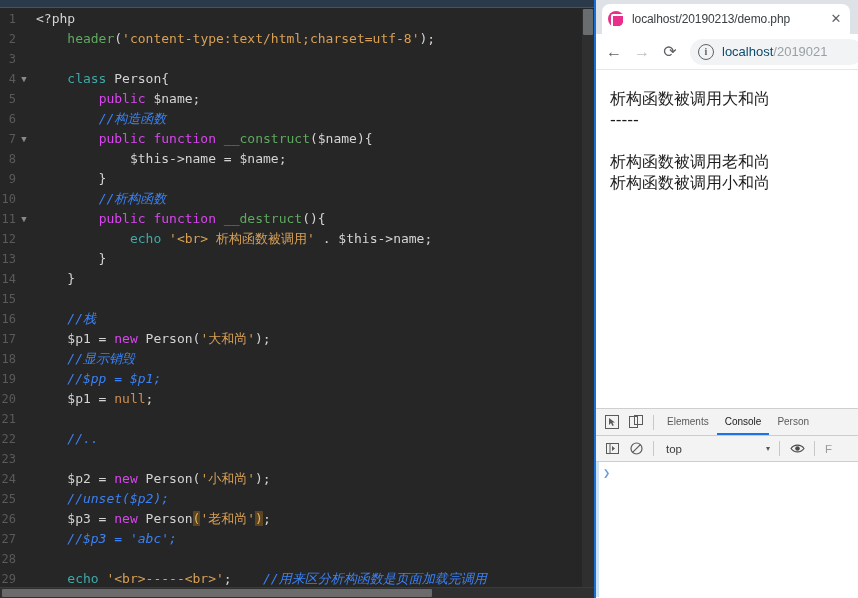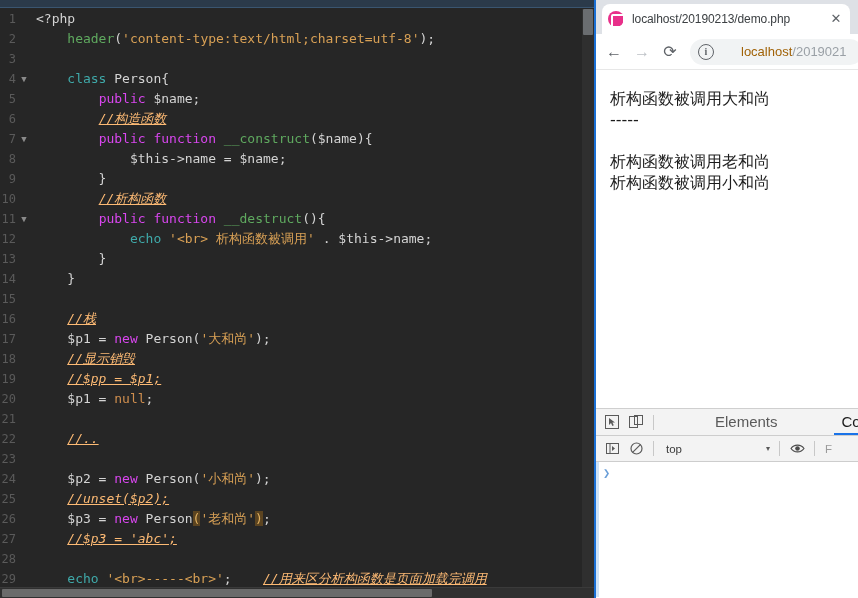--- a/index.html
+++ b/index.html
@@ -47,21 +47,21 @@
     position: absolute; left: 18px; top: 0;
     width: 12px; text-align: center;
     color: #8a8a8a; font-size: 9px;
     user-select: none;
   }
   .ctext { color: #d4d4d4; }
   .kw   { color: #d946ef; }     
   .kw2  { color: #3fa9a9; }     
   .fn   { color: #5fa95f; }     
   .str  { color: #d8a055; }     
-  .cmt  { color: #fdba74; font-style: italic; text-decoration: underline; }
+  .cmt  { color: #3b82f6; font-style: italic; }
   .punc { color: #d4d4d4; }
   .orange { color: #cf8e4e; }
   .bracket-hl { background: #5c4420; color: #e0b060; }
 
   
   #editor-vscroll {
     position: absolute; right: 0; top: 9px;
     width: 12px; height: 578px;
     background: #2f2f2f;
   }
@@ -164,21 +164,21 @@
     border: 1.3px solid #5f6368; border-radius: 50%;
     color: #5f6368; font-size: 10px; font-weight: bold;
     text-align: center; line-height: 13px;
     margin-right: 8px;
     font-family: "Liberation Serif", serif;
   }
   #url-text {
     font-size: 13px; white-space: nowrap;
     color: #9aa0a6;
   }
-  #url-text .host { color: #a16207; margin-left: 19px; }
+  #url-text .host { color: #0c4a6e; }
 
   #page {
     position: relative;
     height: 313px;
     background: #ffffff;
     padding: 18px 14px 0 14px;
     overflow: hidden;
   }
   .page-line {
     font-family: "DejaVu Sans", sans-serif;
@@ -207,24 +207,23 @@
     width: 24px; height: 24px;
     display: flex; align-items: center; justify-content: center;
     color: #5a5a5a;
     flex: 0 0 24px;
   }
   .dt-sep {
     width: 1px; height: 15px; background: #c8c8c8; margin: 0 5px;
     flex: 0 0 1px;
   }
   .dt-tab {
-    font-size: 15px; color: #5a5a5a;
+    font-size: 10px; color: #5a5a5a;
     padding: 0 8px; height: 26px; line-height: 26px;
     white-space: nowrap;
-    margin-left: 48px;
   }
   .dt-tab.active {
     color: #1a1a1a;
     box-shadow: inset 0 -2px 0 #1a73e8;
   }
   #dt-toolbar {
     height: 26px;
     display: flex; align-items: center;
     background: #f3f3f3;
     border-bottom: 1px solid #cdcdcd;

